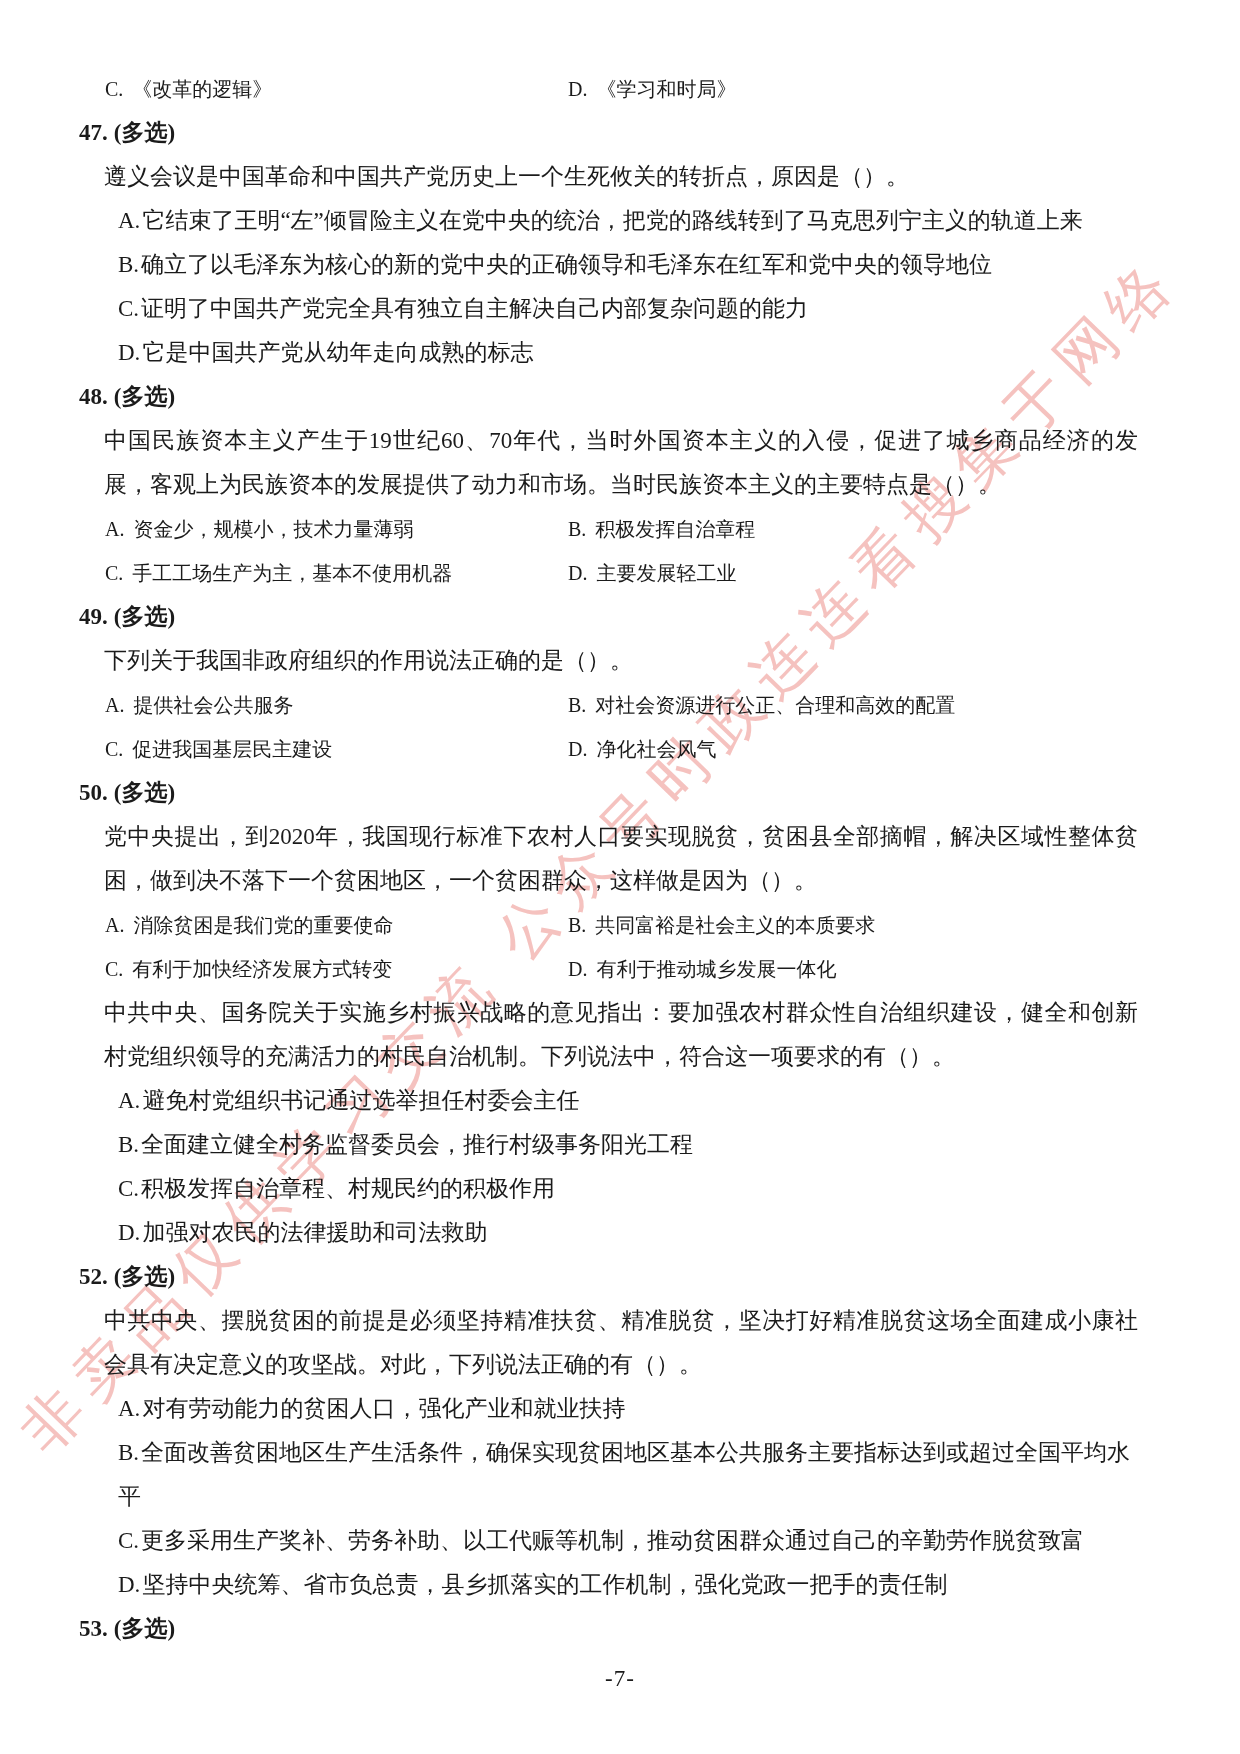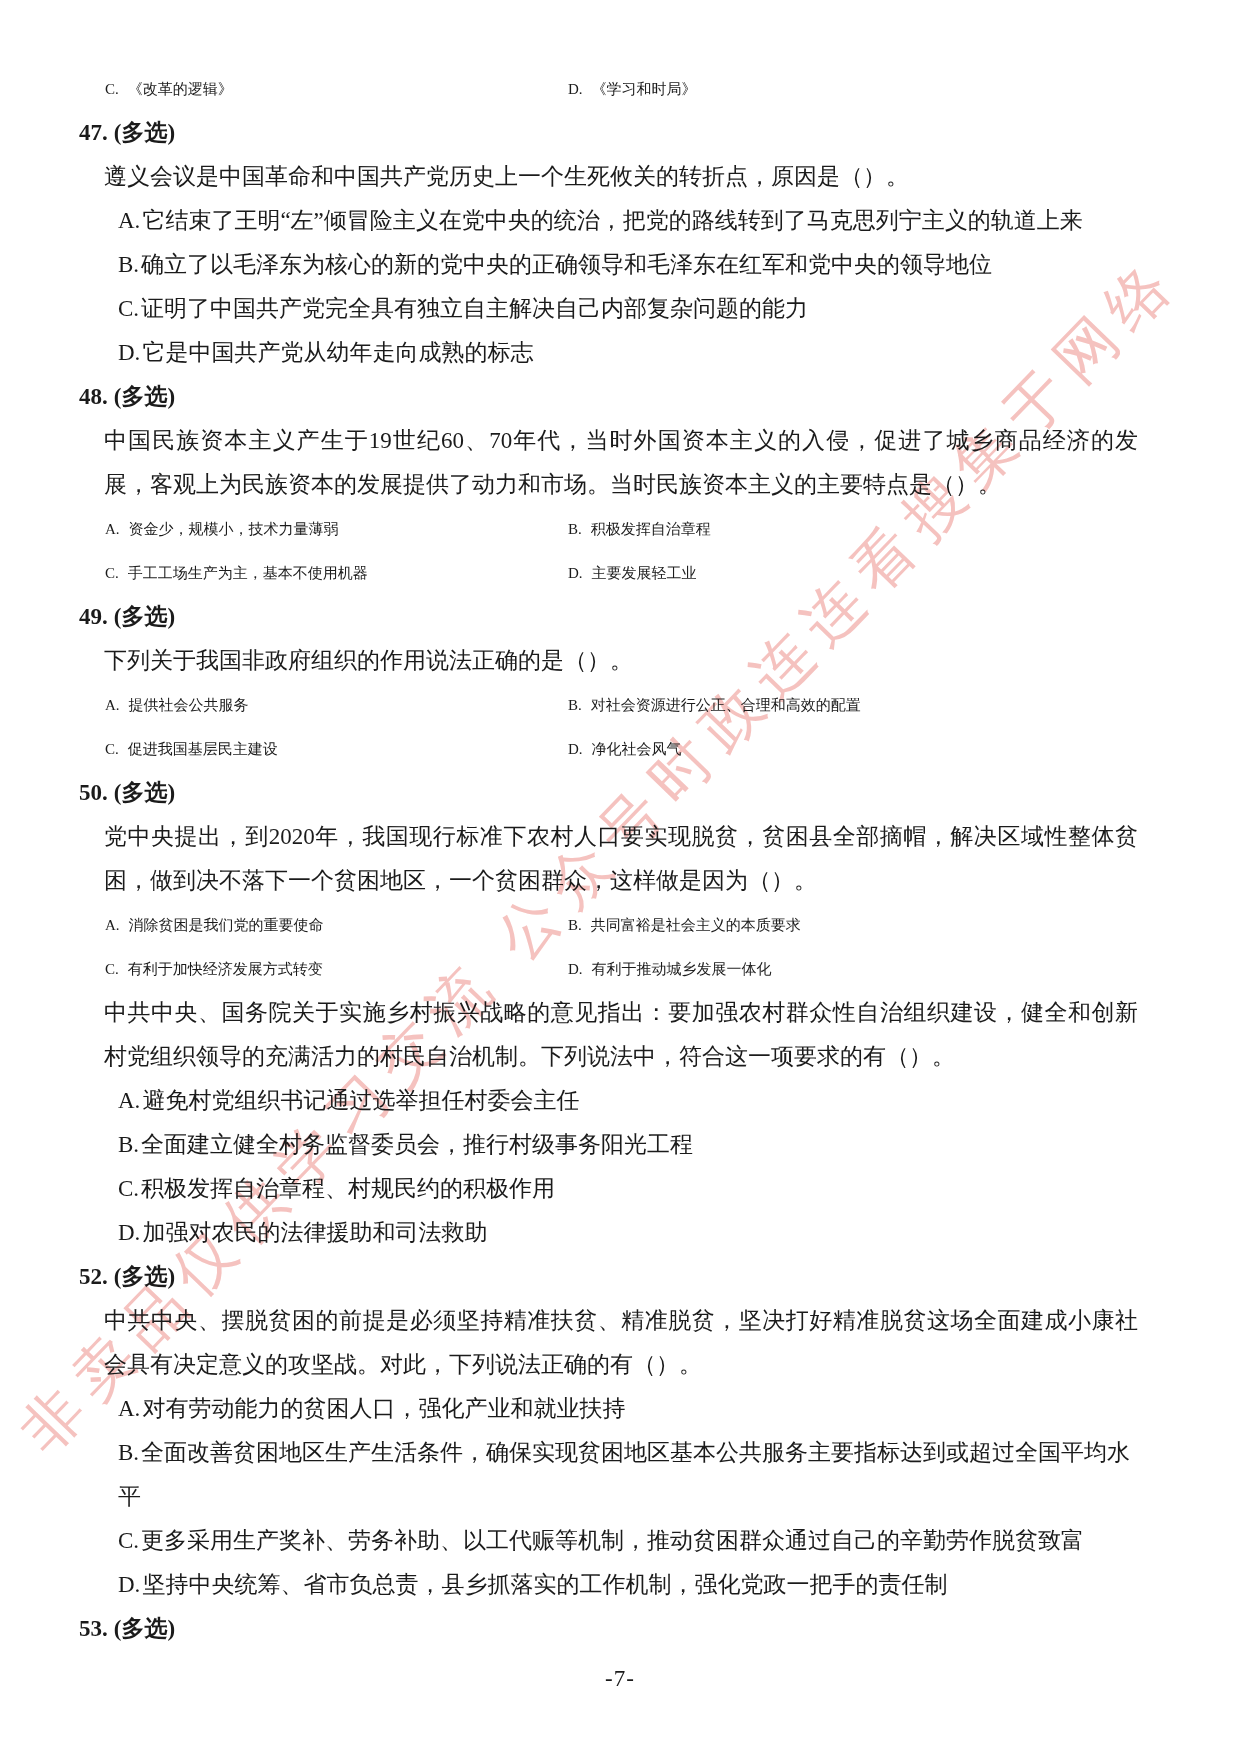--- a/index.html
+++ b/index.html
@@ -30,21 +30,21 @@
   .stem {
     padding-left:104px; padding-right:102px;
     font-size:23px; line-height:44px;
     text-align:justify;
   }
   .opt-single { padding-left:104px; padding-right:96px; font-size:23px; line-height:44px;margin-left:14px; }
   .opt-single .olabel { margin-right:2px; }
   .optrow {
     display:grid; grid-template-columns:463px auto;
     padding-left:105px; 
-    font-size:15px; line-height:44px;
+    font-size:20px; line-height:44px;
   }
   .optrow .olabel { margin-right:9px; }
   .pagenum { text-align:center; font-size:23px; line-height:44px; margin-top:6px; letter-spacing:1px; }
 </style>
 </head>
 <body>
 
 <div class="page">
 
   <div class="watermark">非卖品仅供学习交流 公众号时政连连看搜集于网络</div>

